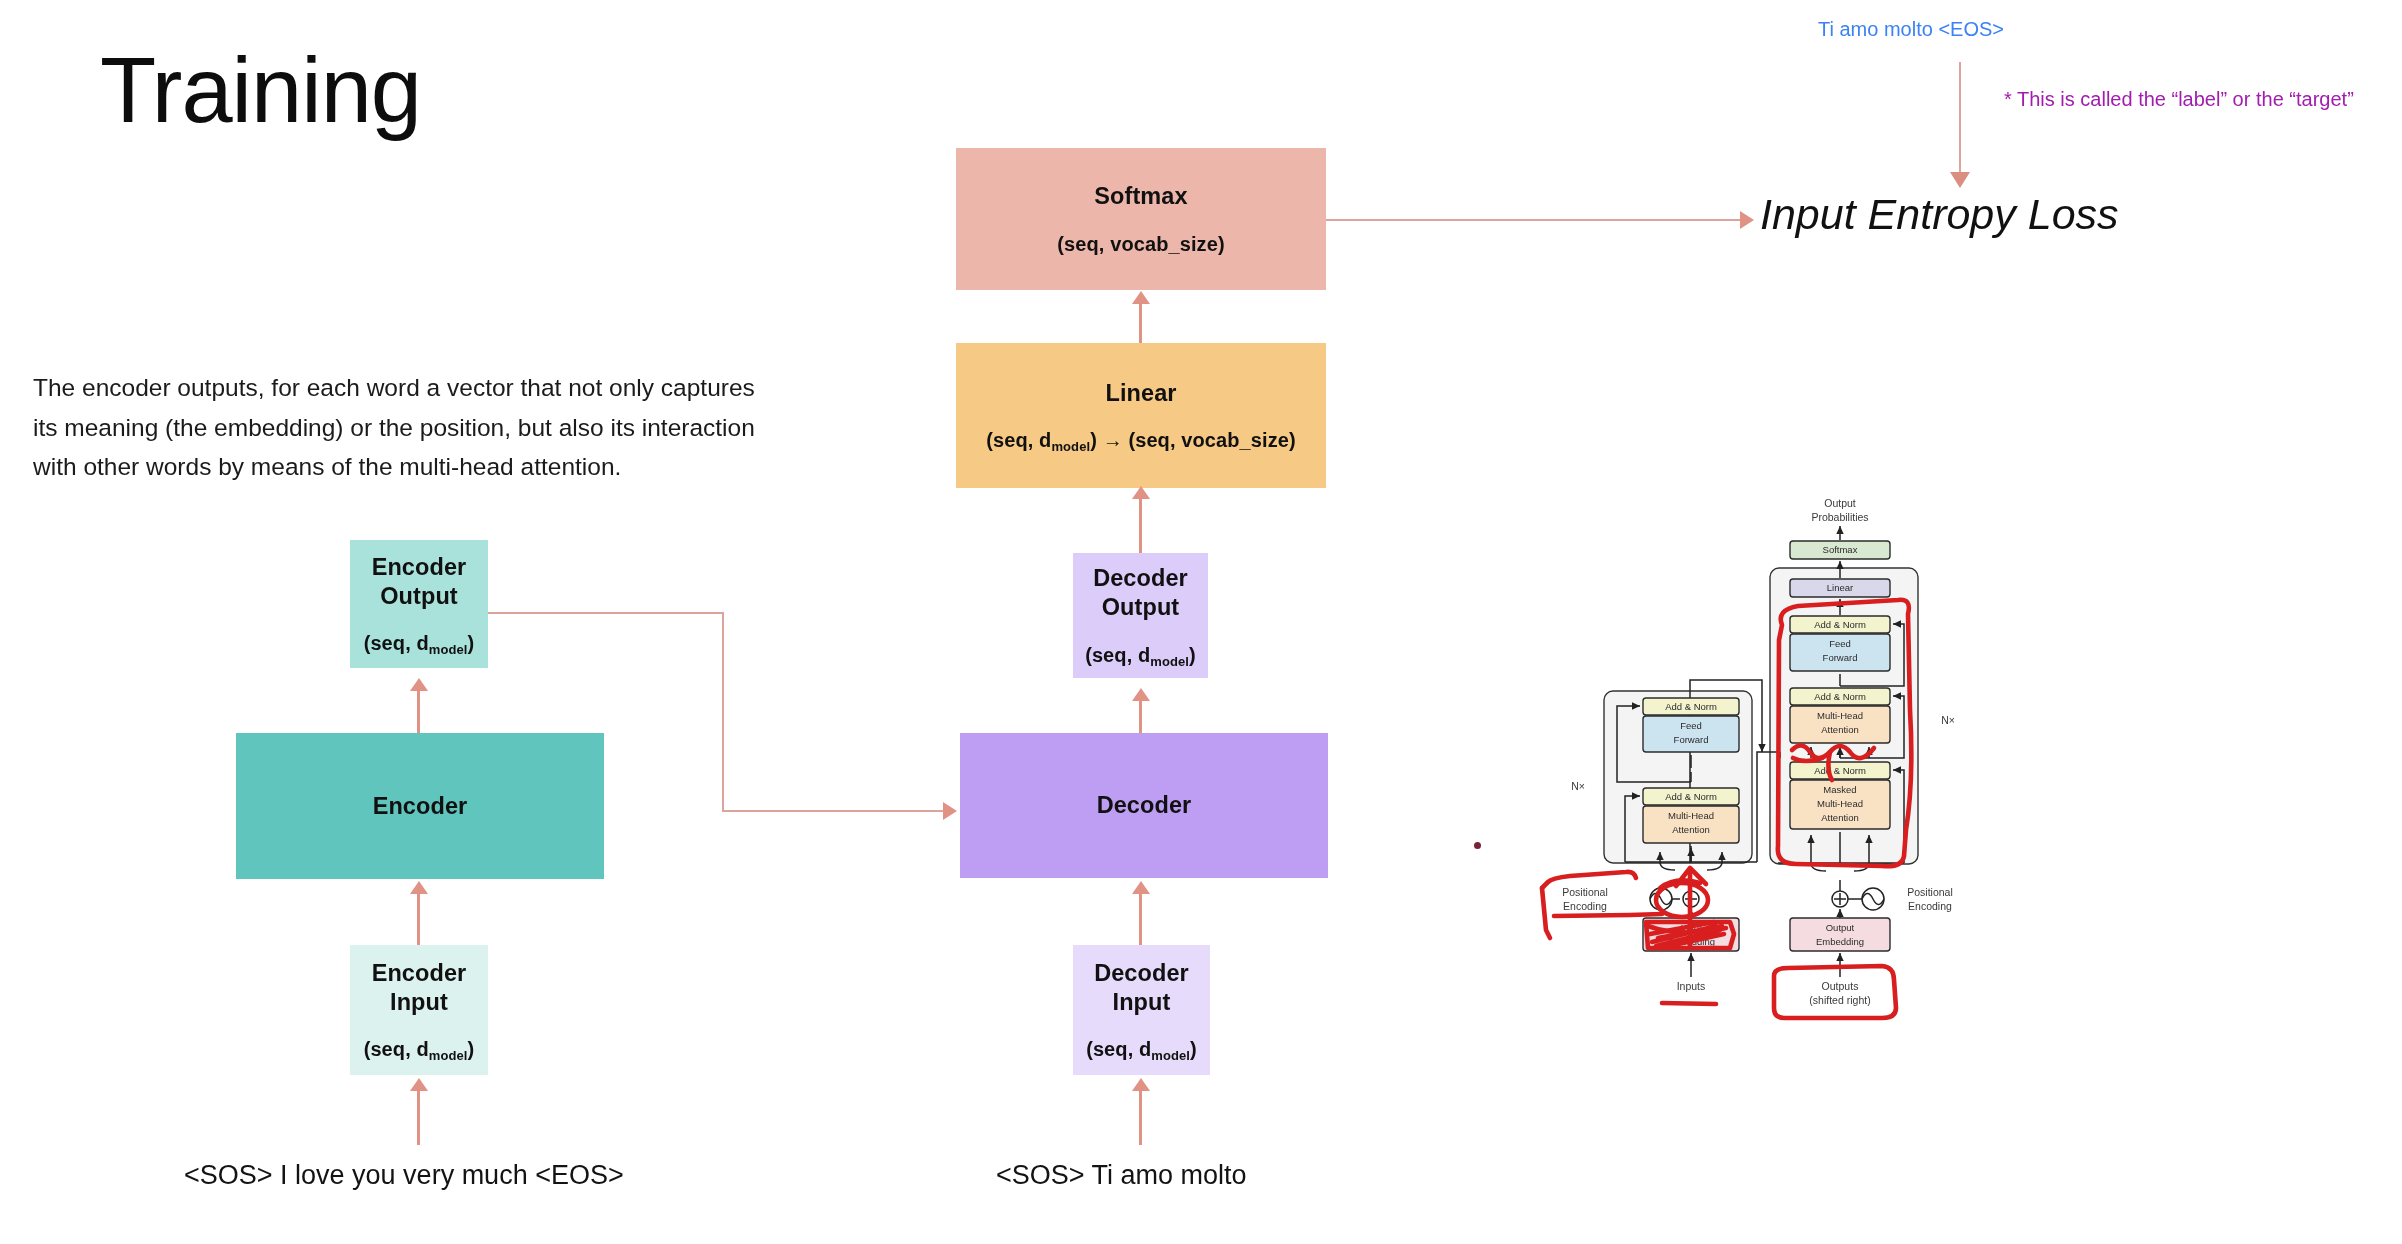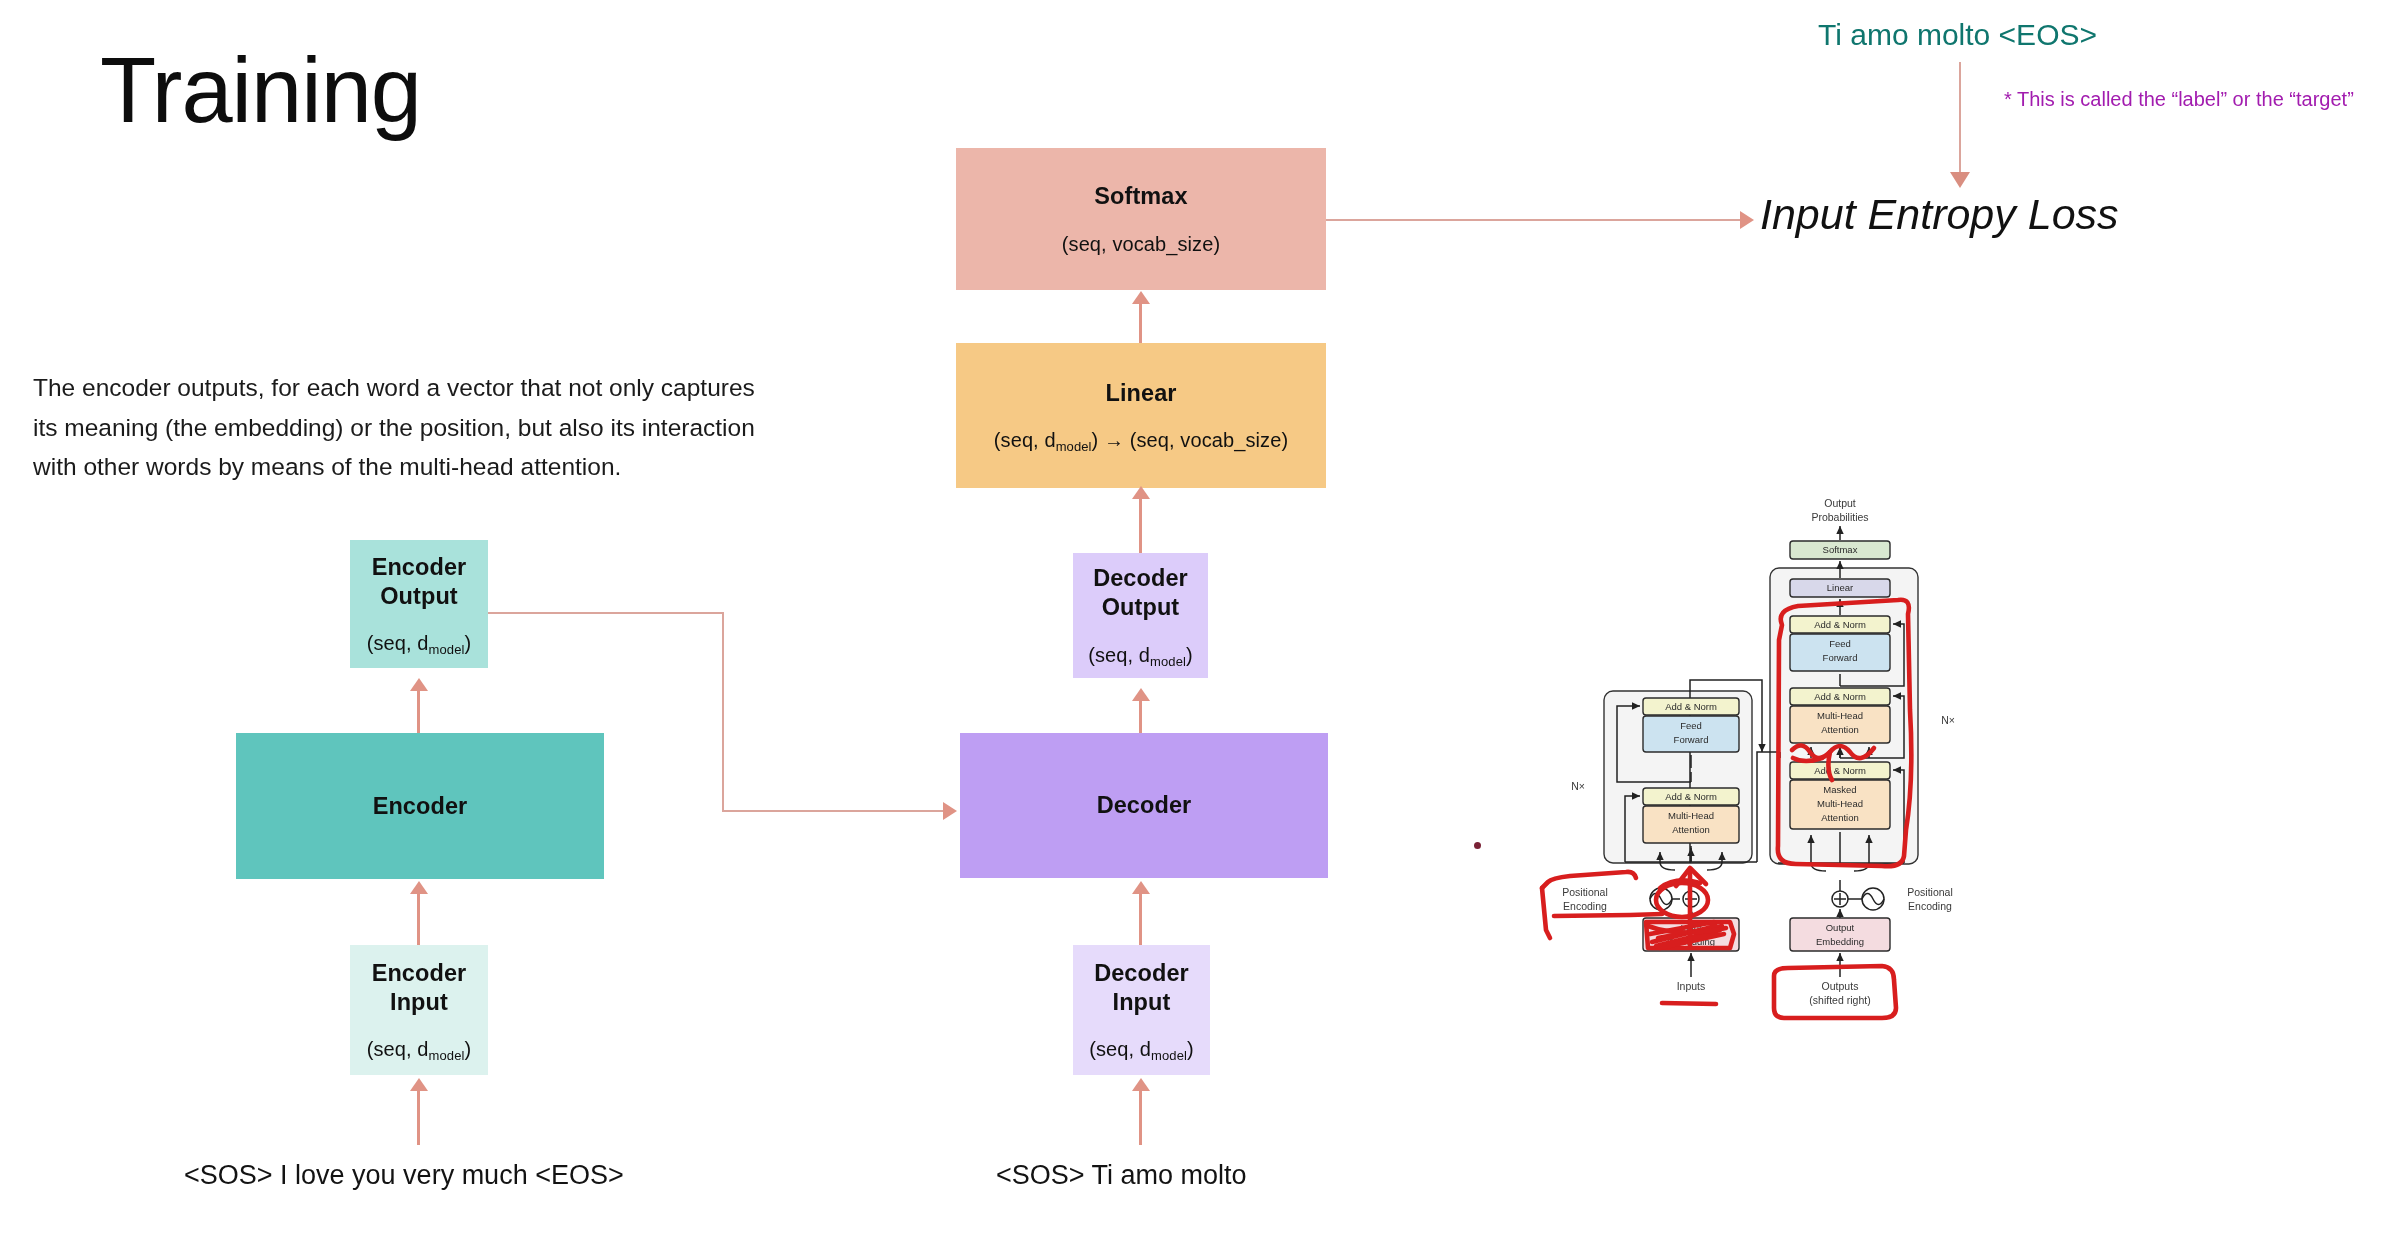--- a/index.html
+++ b/index.html
@@ -42,21 +42,21 @@
     color: #111;
   }
   .box .bt {
     font-weight: bold;
     font-size: 23.5px;
     line-height: 1.22;
     letter-spacing: .1px;
   }
   .box .bs {
     font-size: 20px;
-    font-weight: 400;
+    font-weight: 700;
     margin-top: 22px;
     letter-spacing: .1px;
   }
   .box .bs sub { font-size: 13px; vertical-align: baseline; position: relative; top: 4px; }
 
   
   #box-softmax       { left: 956px;  top: 148px; width: 370px;  height: 142px; background: #ECB6AA; }
   #box-linear        { left: 956px;  top: 343px; width: 370px;  height: 145px; background: #F6C985; }
   #box-dec-output    { left: 1073px; top: 553px; width: 135px;  height: 125px; background: #DCCCFA; }
   #box-decoder       { left: 960px;  top: 733px; width: 368px;  height: 145px; background: #BE9EF3; }
@@ -90,21 +90,21 @@
   }
 
   
   .seq {
     font-size: 27px; color: #131313;
     font-family: "Liberation Sans", sans-serif;
     white-space: nowrap;
   }
 
   
-  #label-line  { left: 1818px; top: 18px;  font-size: 30px; color: #0f766e; white-space: nowrap; }
+  #label-line  { left: 1818px; top: 18px;  font-size: 20px; color: #3b82f6; white-space: nowrap; }
   #target-note { left: 2004px; top: 88px;  font-size: 20px; color: #a21caf; white-space: nowrap; }
   #cel {
     left: 1760px; top: 190px;
     font-size: 43px; font-style: italic; color: #111;
     font-family: "Liberation Sans", sans-serif; white-space: nowrap;
   }
 
   
   #fig { left: 1530px; top: 490px; width: 450px; height: 640px; }
   #fig svg { display: block; }

